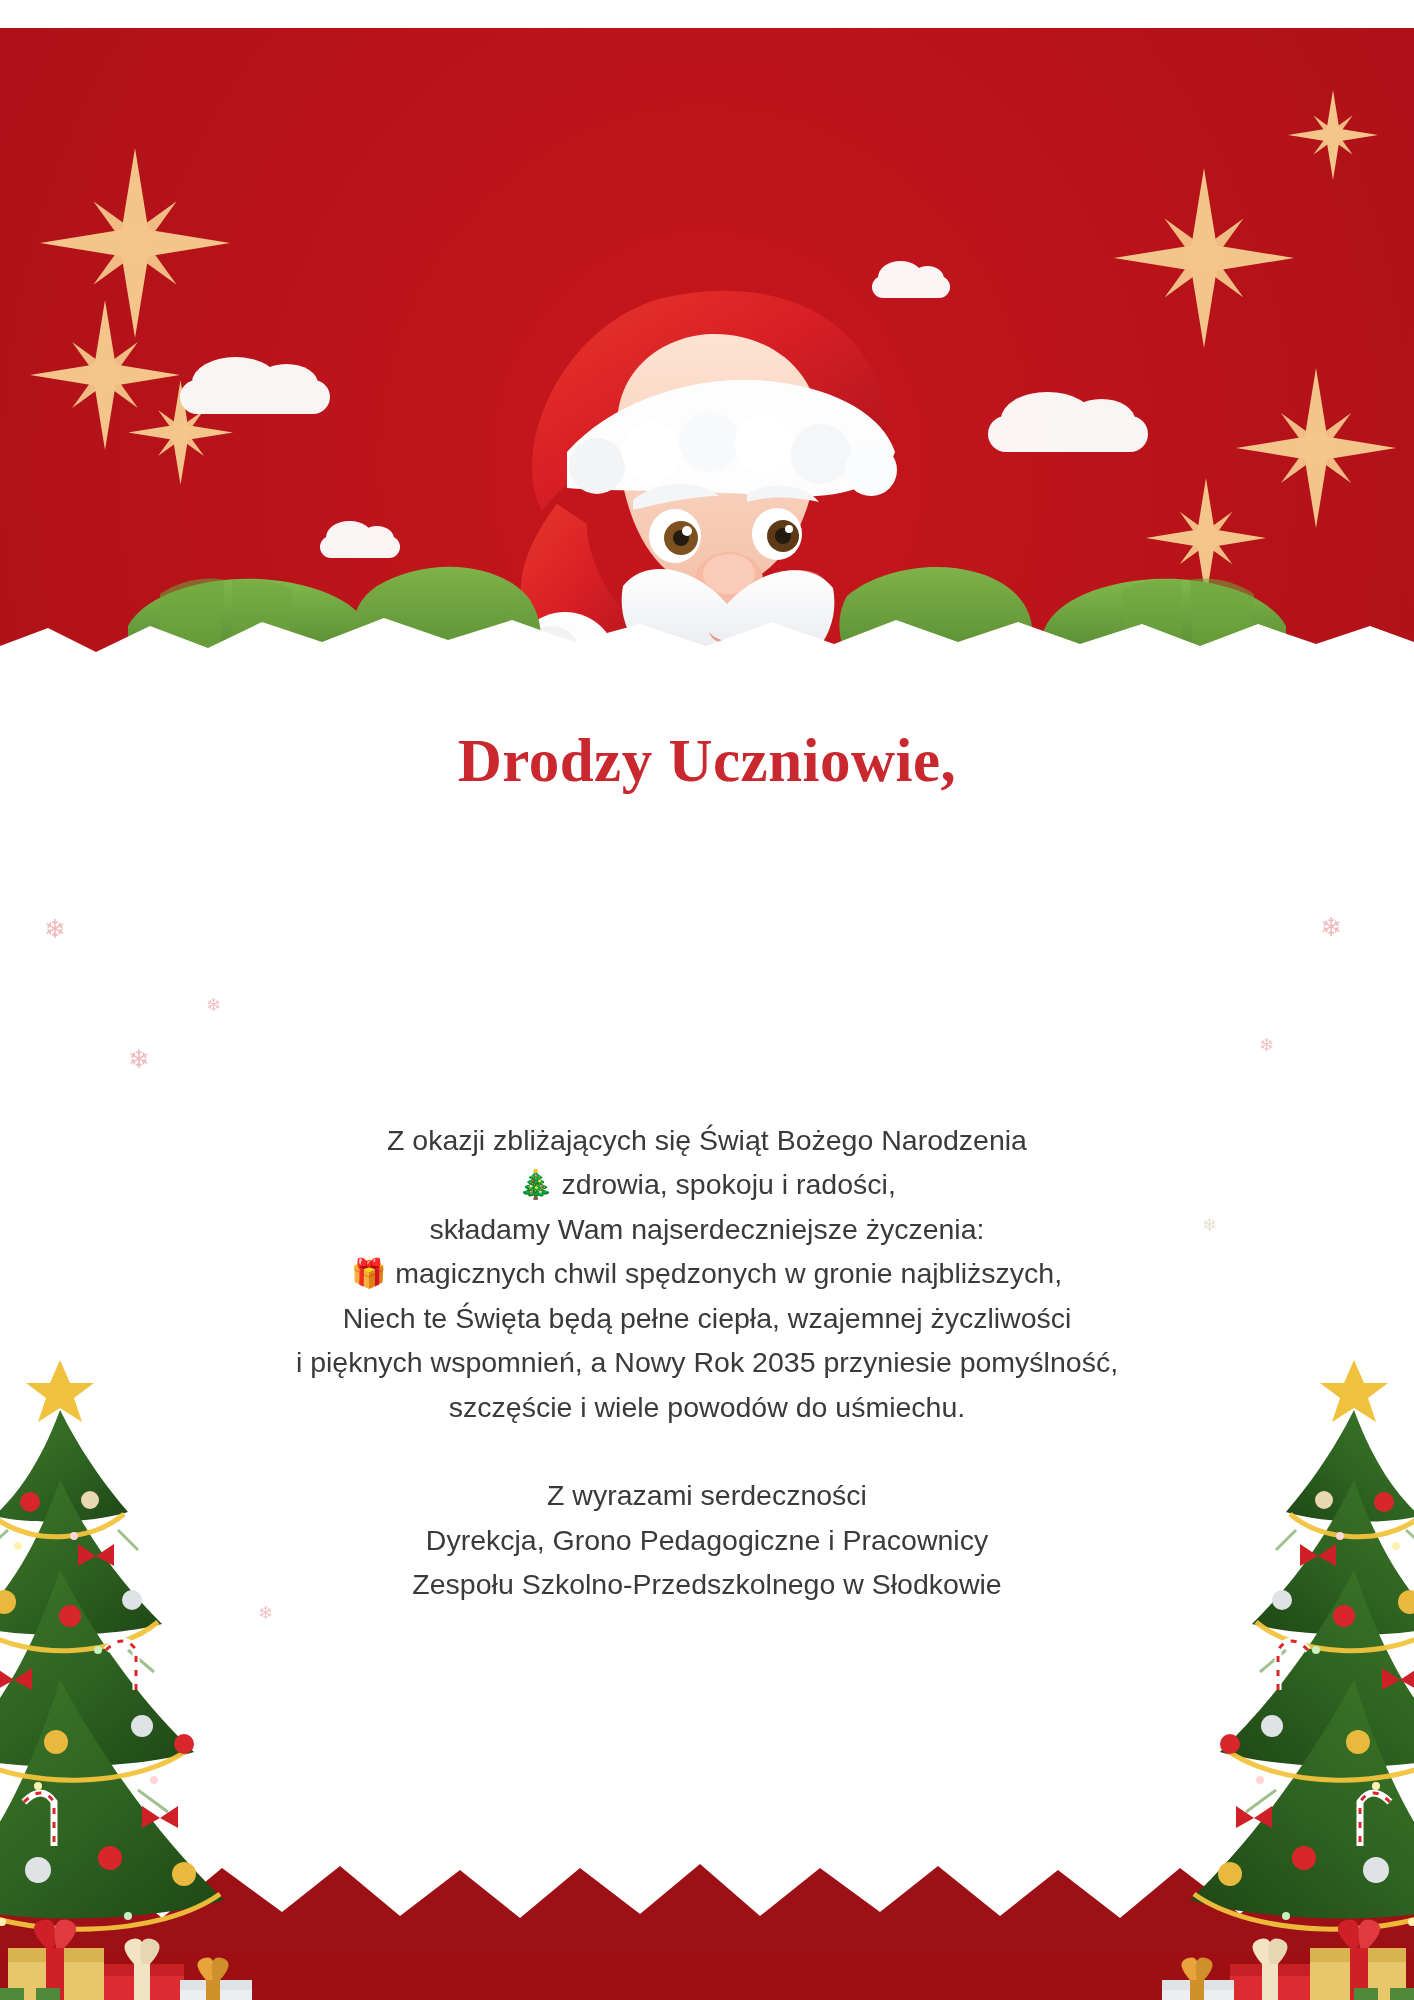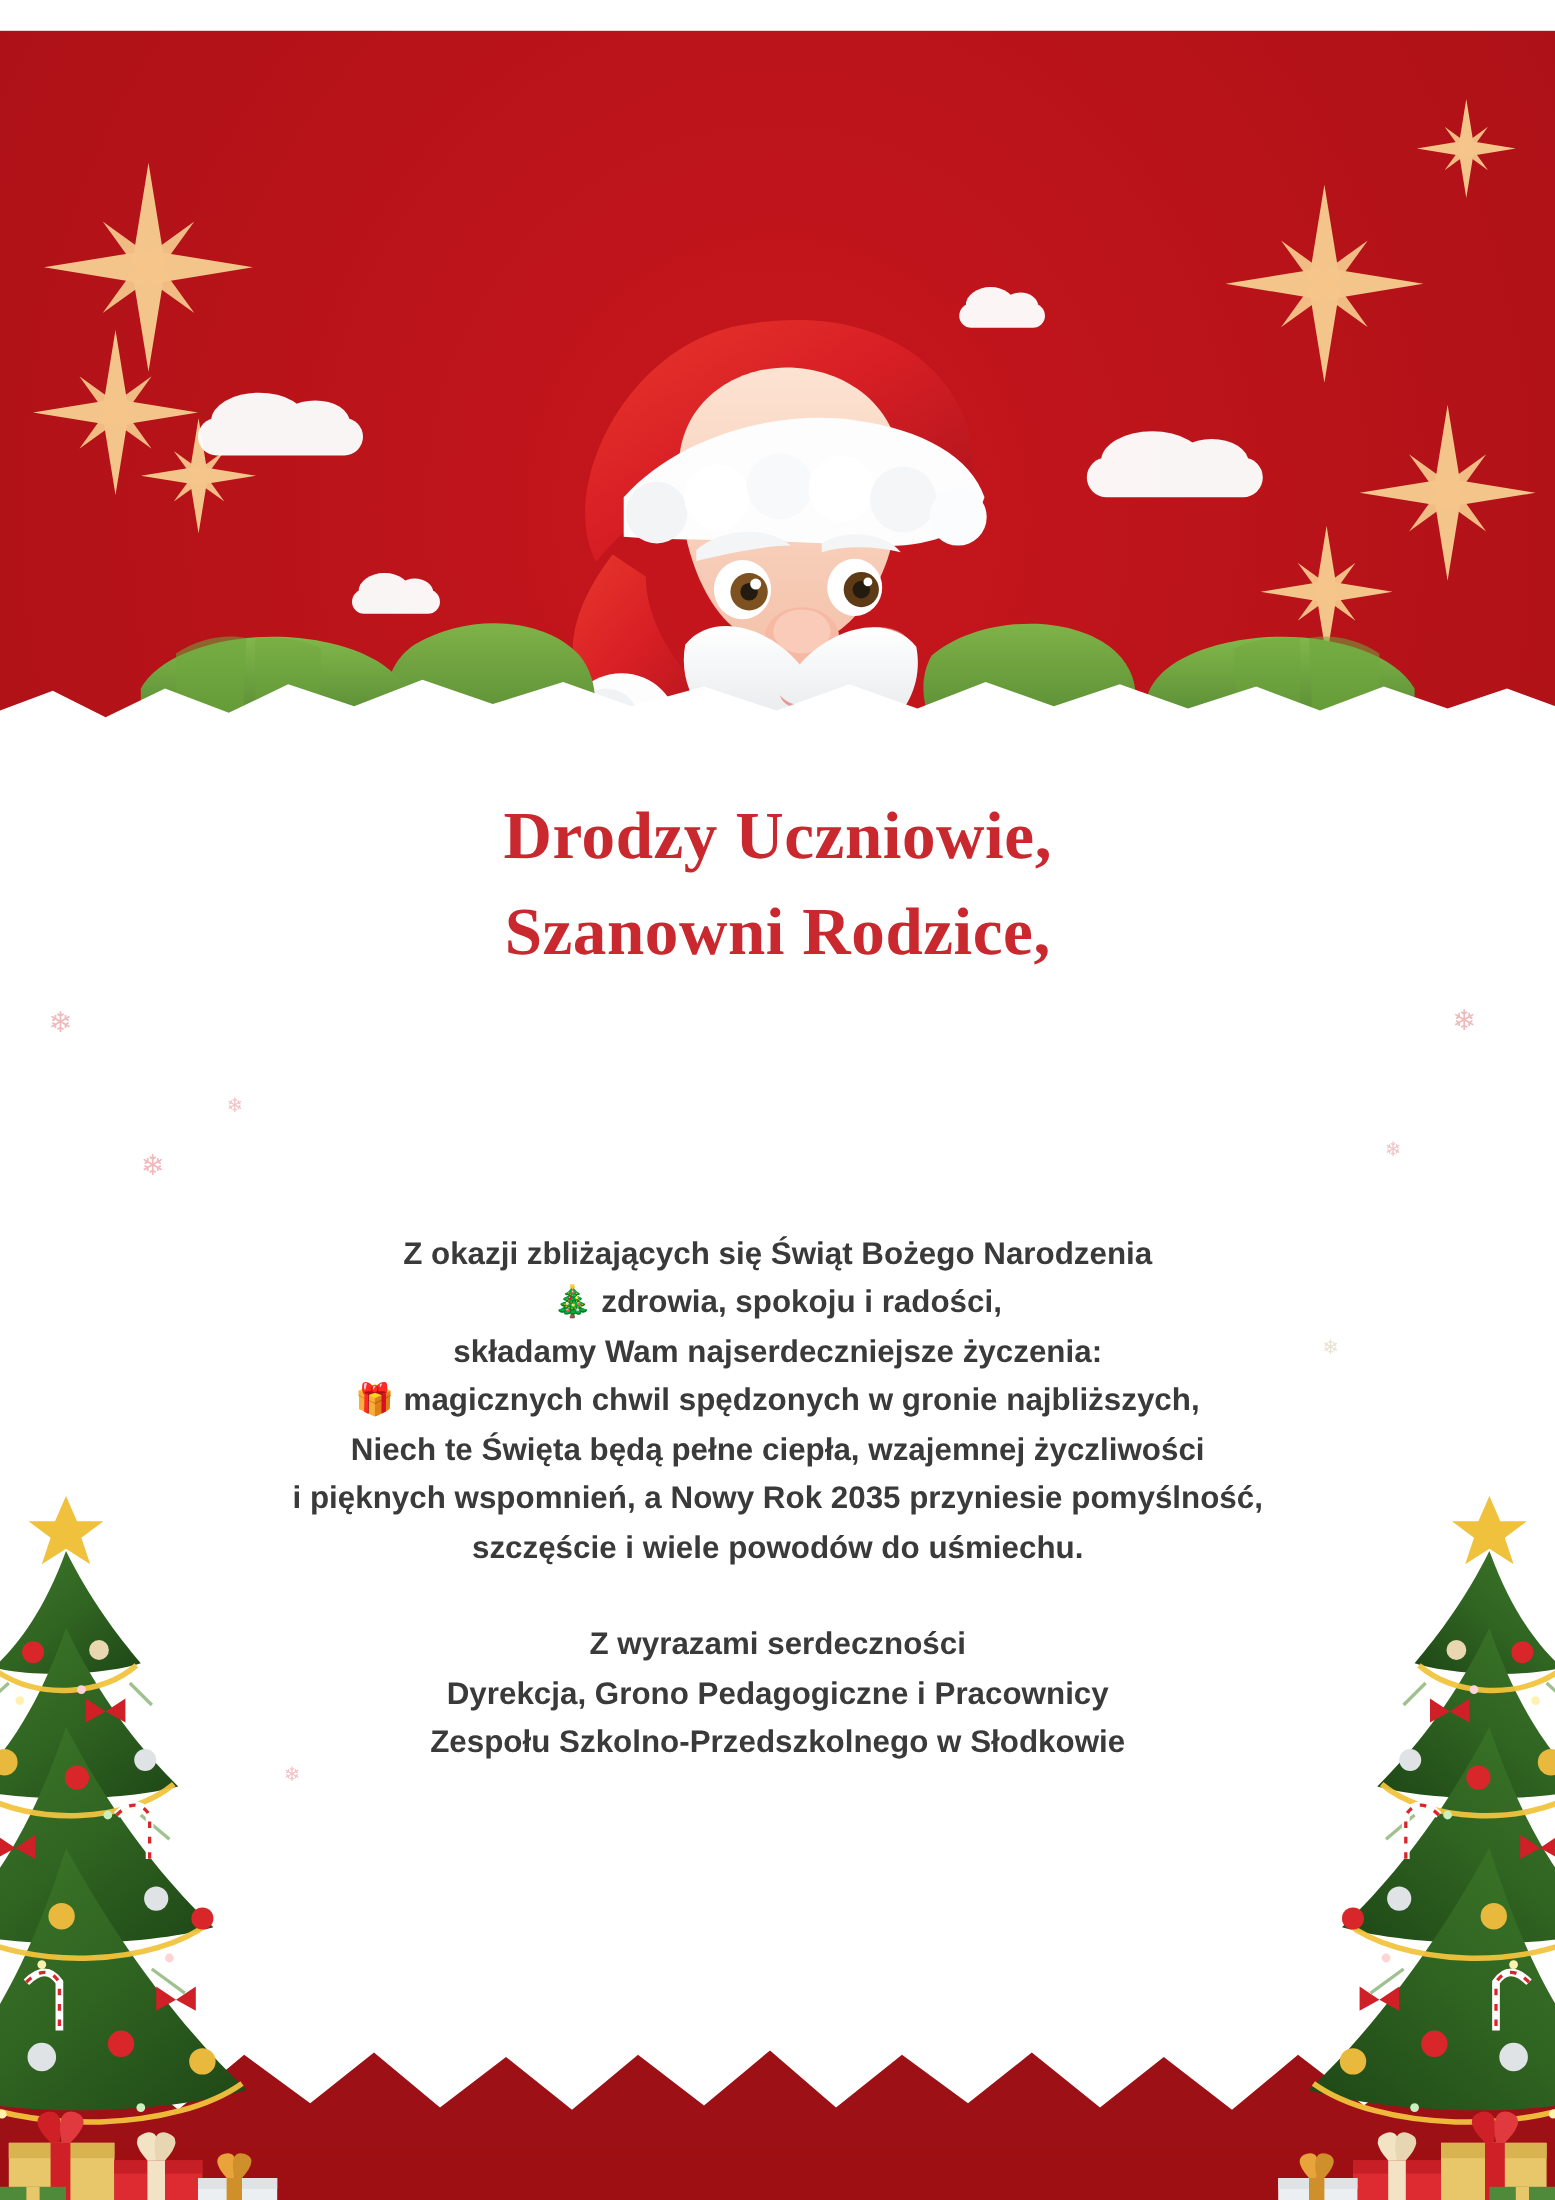--- a/index.html
+++ b/index.html
@@ -96,21 +96,21 @@
   .body-text{
     position:absolute;
     left:0; right:0;
     top:1090px;
     text-align:center;
     color:#3a3a3a;
     font-size:28.5px;
     line-height:1.56;
     z-index:12;
   }
-  .body-text p{ margin:0;font-weight:bold; }
+  .body-text p{ margin:0; }
   .body-text .gap{ height:44px; }
 
   
   .flake{
     position:absolute;
     color:#f0b9bc;
     font-size:26px;
     line-height:1;
     z-index:11;
     user-select:none;
@@ -278,21 +278,20 @@
       <path d="M0 60 L0 34 L48 16 L96 40 L150 14 L208 36 L262 10 L322 30 L384 6 L448 28 L512 8 L574 30 L640 12 L706 34 L772 10 L834 32 L896 8 L958 30 L1018 10 L1080 32 L1142 12 L1200 34 L1258 12 L1316 32 L1370 14 L1414 30 L1414 60 Z" fill="#ffffff"></path>
     </svg>
     <svg class="sheet-bottom" viewBox="0 0 1414 130" preserveAspectRatio="none">
       <path d="M0 0 L1414 0 L1414 40 L1356 86 L1300 44 L1240 92 L1180 46 L1120 96 L1058 48 L1000 94 L938 44 L880 90 L820 46 L760 94 L700 42 L640 92 L580 46 L520 96 L460 48 L400 94 L340 44 L282 90 L222 46 L162 96 L104 48 L46 92 L0 50 Z" fill="#ffffff"></path>
       <path d="M0 50 L46 92 L104 48 L162 96 L222 46 L282 90 L340 44 L400 94 L460 48 L520 96 L580 46 L640 92 L700 42 L760 94 L820 46 L880 90 L938 44 L1000 94 L1058 48 L1120 96 L1180 46 L1240 92 L1300 44 L1356 86 L1414 40 L1414 130 L0 130 Z" fill="#9c1016"></path>
     </svg>
   </div>
 
   <div class="headline">
     <div>Drodzy Uczniowie,</div>
-    <div>Szanowni Rodzice,</div>
   </div>
 
   <div class="body-text">
     <p>Z okazji zbliżających się Świąt Bożego Narodzenia</p>
     <p>🎄 zdrowia, spokoju i radości,</p>
     <p>składamy Wam najserdeczniejsze życzenia:</p>
     <p>🎁 magicznych chwil spędzonych w gronie najbliższych,</p>
     <p>Niech te Święta będą pełne ciepła, wzajemnej życzliwości</p>
     <p>i pięknych wspomnień, a Nowy Rok 2035 przyniesie pomyślność,</p>
     <p>szczęście i wiele powodów do uśmiechu.</p>

